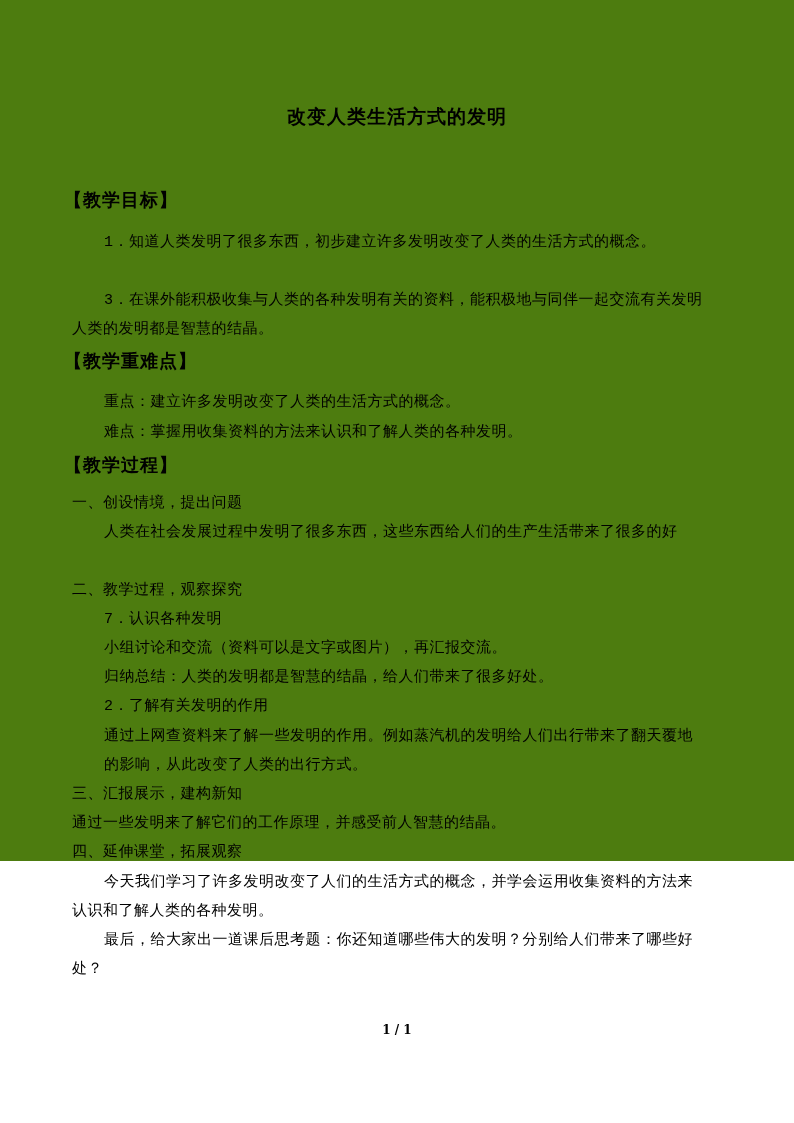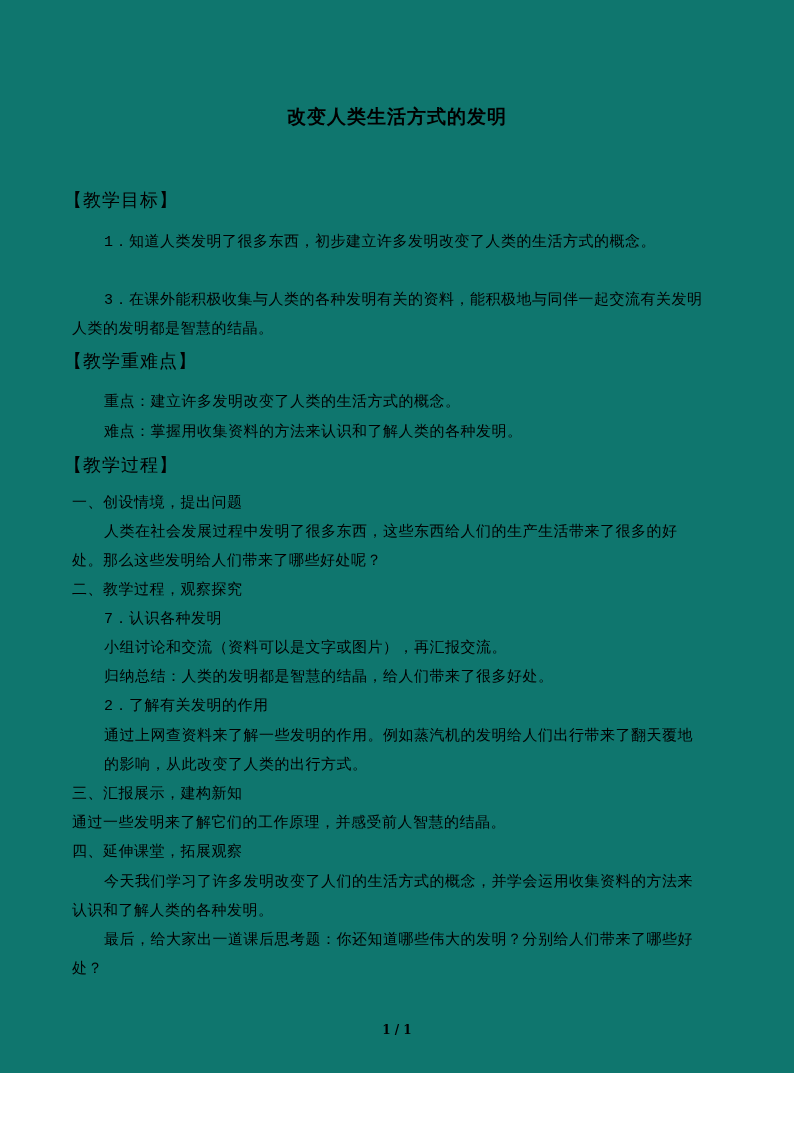--- a/index.html
+++ b/index.html
@@ -1,22 +1,22 @@
 <!DOCTYPE html>
 <html><head>
   <meta charset="utf-8">
   <style>
     html, body { margin: 0; padding: 0; background: #ffffff; }
     body { width: 794px; height: 1123px; position: relative; overflow: hidden;
       font-family: "DejaVu Sans", "Liberation Sans", sans-serif; color: #000; }
-    .page { position: absolute; left: 0; top: 0; width: 794px; height: 1073px; background: #0f766e; }
+    .page { position: absolute; left: 0; top: 0; width: 794px; height: 861px; background: #4d7c0f; }
     .title { position: absolute; left: 0; width: 794px; top: 104px; text-align: center;
       font-family: "DejaVu Serif", "Liberation Serif", serif; font-weight: bold; font-size: 19px; letter-spacing: 1px; }
     .line { position: absolute; left: 72px; white-space: nowrap; font-size: 15px; line-height: 20px; letter-spacing: 0.5px; font-family: Liberation Mono, monospace; }
-    .sec { font-family: "DejaVu Serif", "Liberation Serif", serif; font-size: 18px; left: 64px; letter-spacing: 1px; }
+    .sec { font-family: "DejaVu Serif", "Liberation Serif", serif; font-size: 18px; left: 64px; letter-spacing: 1px; font-weight: bold; }
     .ind2 { left: 104px; }
     .ind1 { left: 72px; }
     .footer { position: absolute; left: 0; width: 794px; top: 1023px; text-align: center;
       font-family: "DejaVu Serif", "Liberation Serif", serif; font-weight: bold; font-size: 12px; }
   </style>
 </head>
 <body>
 
 <div class="page">
   <div class="title">改变人类生活方式的发明</div>
@@ -26,21 +26,20 @@
   <div class="line ind2" style="top:291px;">3．在课外能积极收集与人类的各种发明有关的资料，能积极地与同伴一起交流有关发明</div>
   <div class="line ind1" style="top:320px;">人类的发明都是智慧的结晶。</div>
 
   <div class="line sec" style="top:351px;">【教学重难点】</div>
   <div class="line ind2" style="top:393px;">重点：建立许多发明改变了人类的生活方式的概念。</div>
   <div class="line ind2" style="top:423px;">难点：掌握用收集资料的方法来认识和了解人类的各种发明。</div>
 
   <div class="line sec" style="top:455px;">【教学过程】</div>
   <div class="line ind1" style="top:494px;">一、创设情境，提出问题</div>
   <div class="line ind2" style="top:523px;">人类在社会发展过程中发明了很多东西，这些东西给人们的生产生活带来了很多的好</div>
-  <div class="line ind1" style="top:552px;">处。那么这些发明给人们带来了哪些好处呢？</div>
   <div class="line ind1" style="top:581px;">二、教学过程，观察探究</div>
   <div class="line ind2" style="top:610px;">7．认识各种发明</div>
   <div class="line ind2" style="top:639px;">小组讨论和交流（资料可以是文字或图片），再汇报交流。</div>
   <div class="line ind2" style="top:668px;">归纳总结：人类的发明都是智慧的结晶，给人们带来了很多好处。</div>
   <div class="line ind2" style="top:697px;">2．了解有关发明的作用</div>
   <div class="line ind2" style="top:727px;">通过上网查资料来了解一些发明的作用。例如蒸汽机的发明给人们出行带来了翻天覆地</div>
   <div class="line ind1" style="top:756px;margin-left:32px;">的影响，从此改变了人类的出行方式。</div>
   <div class="line ind1" style="top:785px;">三、汇报展示，建构新知</div>
   <div class="line ind1" style="top:814px;">通过一些发明来了解它们的工作原理，并感受前人智慧的结晶。</div>
   <div class="line ind1" style="top:843px;">四、延伸课堂，拓展观察</div>

